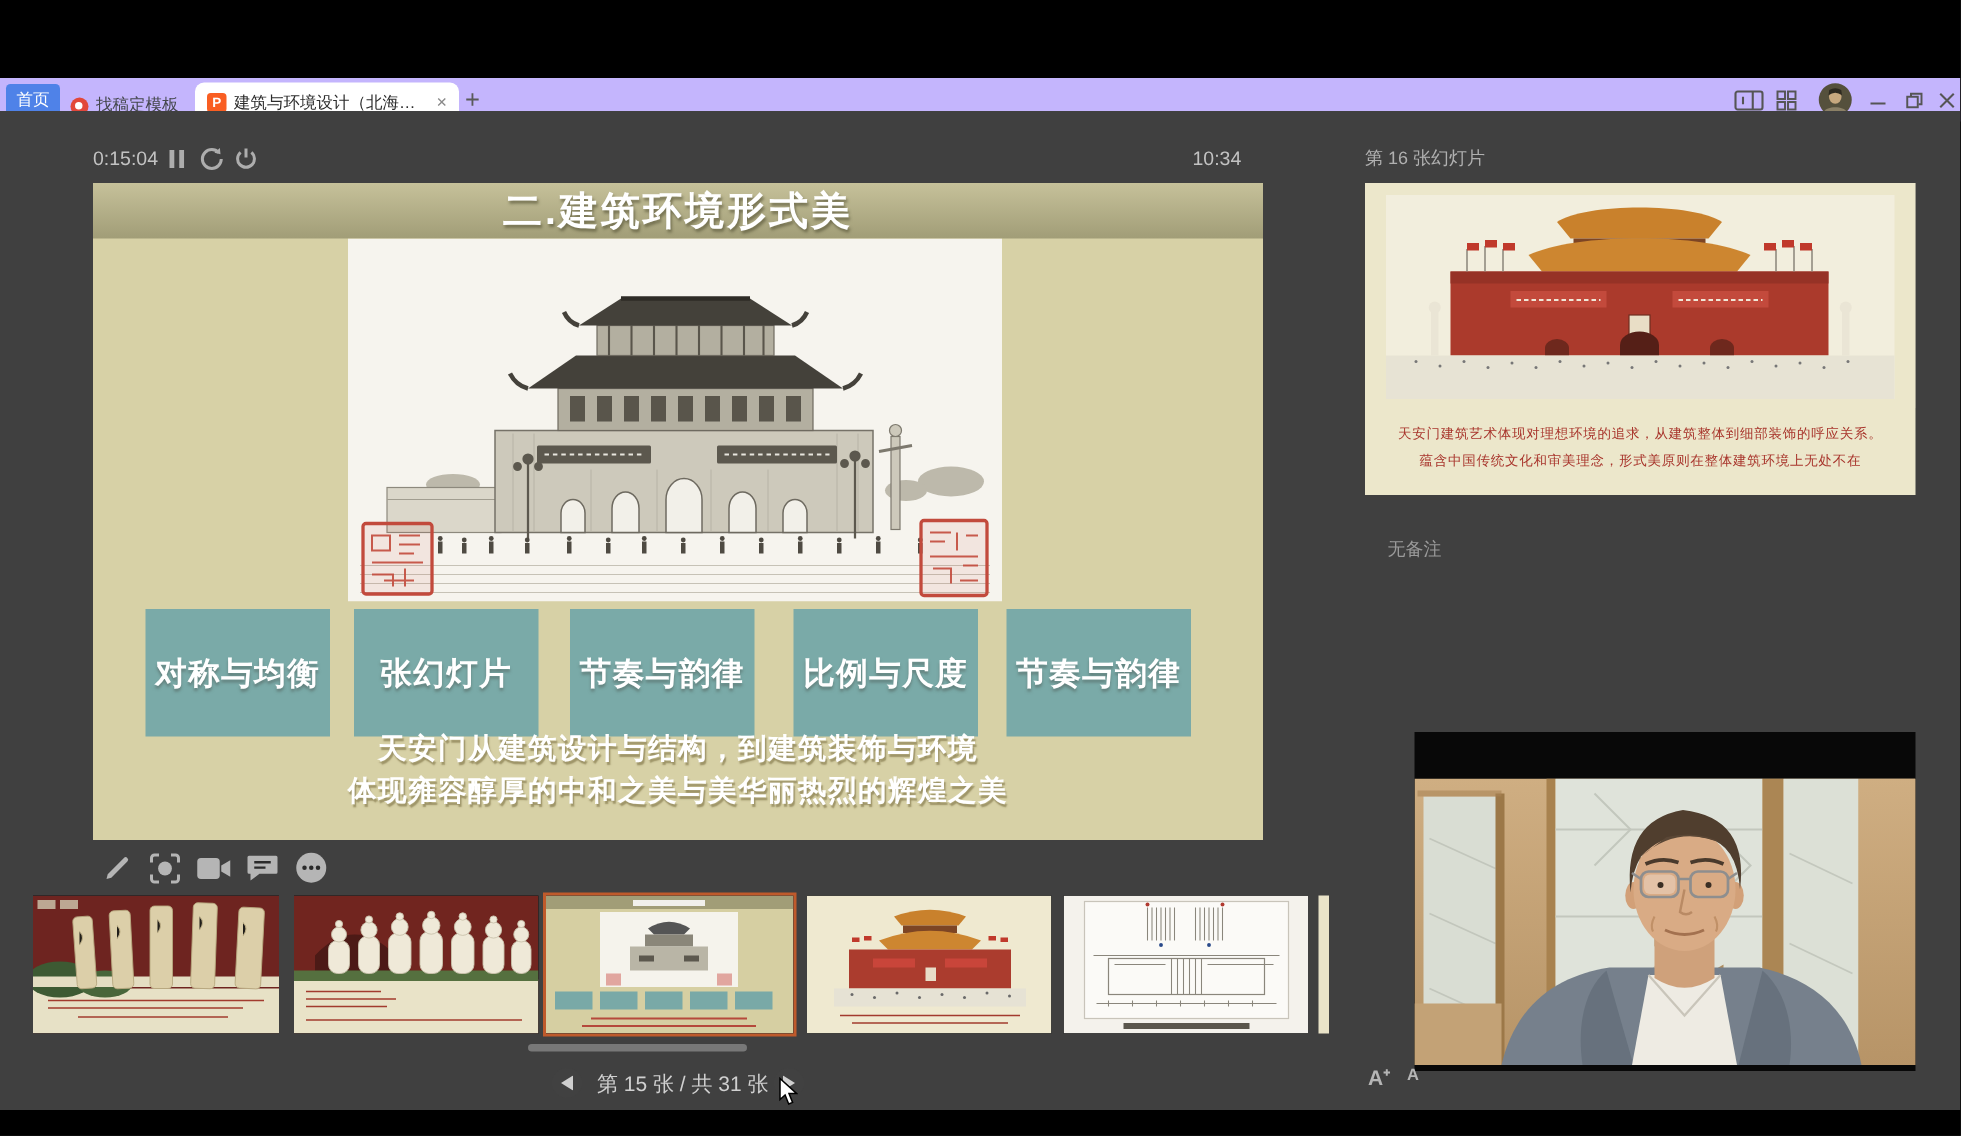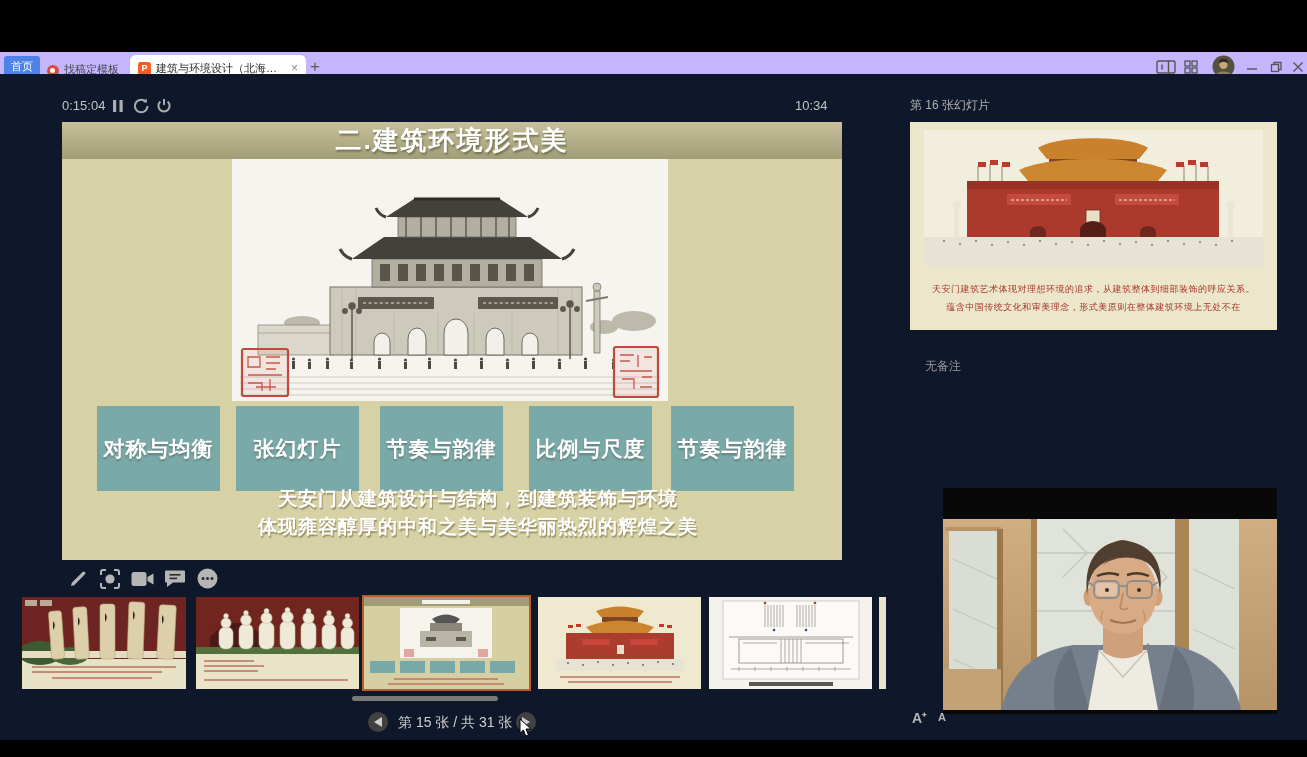--- a/index.html
+++ b/index.html
@@ -16,33 +16,33 @@
               border-radius:6px 6px 0 0;display:flex;align-items:center;gap:5px;padding:0 8px;
               color:#2b2b2b;font-size:11px;box-sizing:border-box;}
   .doc-ico{width:13px;height:13px;border-radius:2.5px;background:#f95e22;color:#fff;font-size:9px;
            font-weight:bold;display:flex;align-items:center;justify-content:center;flex:0 0 auto;}
   .gd-ico{width:12px;height:12px;border-radius:50%;background:#e2473a;position:relative;flex:0 0 auto;}
   .gd-ico:after{content:"";position:absolute;left:3px;top:3px;width:5px;height:5px;border-radius:50%;background:#fff;}
   .tab-x{margin-left:auto;color:#8a8a8a;font-size:12px;line-height:1;}
   .newtab{position:absolute;left:310px;top:4px;color:#5a5a5a;font-size:17px;line-height:21px;}
   .winctl{position:absolute;top:0;height:29px;display:flex;align-items:center;color:#555;}
   
-  .workarea{position:absolute;left:0;top:74px;width:1307px;height:666px;background:#0f172a;}
+  .workarea{position:absolute;left:0;top:74px;width:1307px;height:666px;background:#404040;}
   .gtxt{color:#c2c2c2;font-size:13px;}
   
   .slide{position:absolute;left:62px;top:48px;width:780px;height:438px;background:#d7d1a6;overflow:hidden;}
   .slide-title{position:absolute;left:0;top:0;width:100%;height:37px;
                background:linear-gradient(#c6c19a,#a19d77);display:flex;align-items:center;justify-content:center;
                color:#fff;font-size:26px;font-weight:bold;letter-spacing:2px;
                text-shadow:1px 2px 2px rgba(110,106,75,.9);}
   .sbtn{position:absolute;top:284px;width:123px;height:85px;background:#7aaaa8;color:#fff;font-weight:bold;
         font-size:21px;display:flex;align-items:center;justify-content:center;letter-spacing:1px;
         text-shadow:0 2px 2px rgba(80,95,90,.55);}
   .slide-cap{position:absolute;left:0;width:100%;text-align:center;color:#fff;font-weight:bold;font-size:19px;
-             letter-spacing:1px;text-shadow:1px 2px 1px rgba(150,140,95,.9);padding-left:26px;}
+             letter-spacing:1px;text-shadow:1px 2px 1px rgba(150,140,95,.9);}
   
   .thumb{position:absolute;top:523px;height:92px;background:#111;overflow:hidden;}
   .thumb svg{display:block;}
   .thumb-sel{outline:2px solid #bf5a2b;}
   .navbtn{position:absolute;top:638px;width:20px;height:20px;border-radius:50%;background:#414141;
           display:flex;align-items:center;justify-content:center;}
   
   .panel-h{color:#b0b0b0;font-size:12px;}
   .preview{position:absolute;left:910px;top:48px;width:367px;height:208px;background:#ece7cb;overflow:hidden;}
   .pcap{position:absolute;left:0;width:100%;text-align:center;color:#a8352c;font-size:9px;letter-spacing:.5px;}

